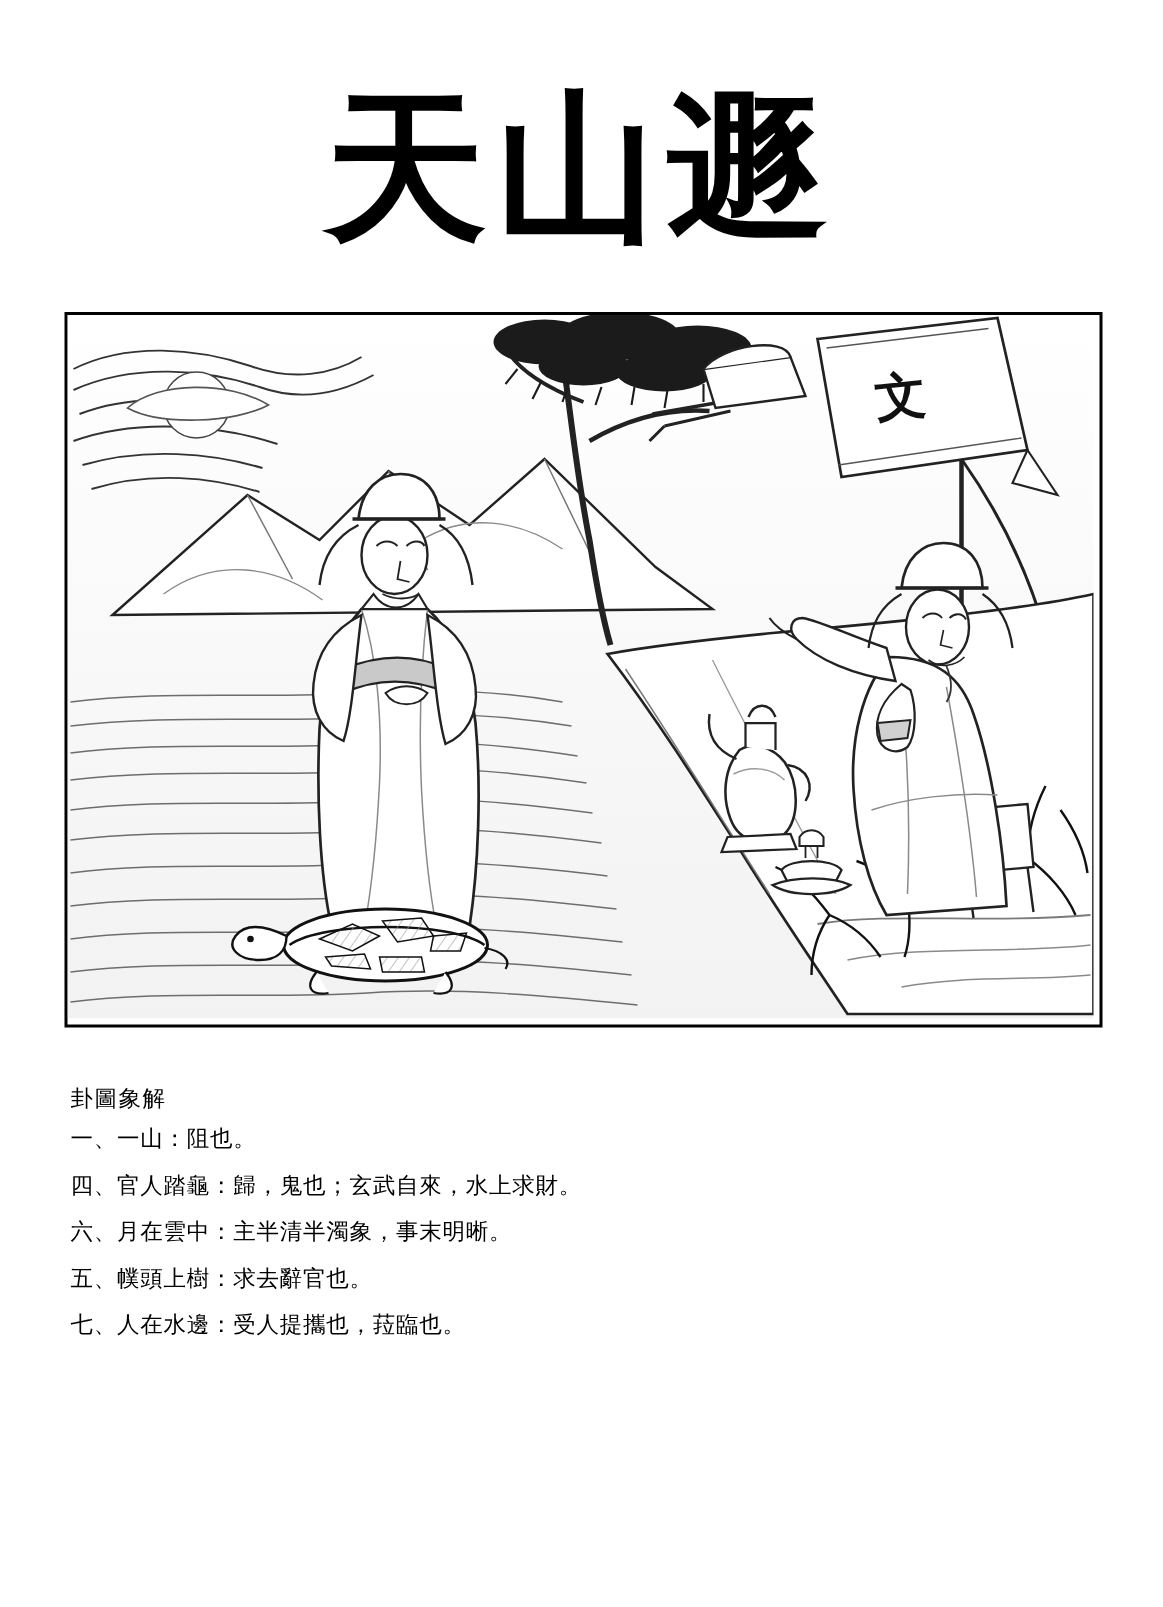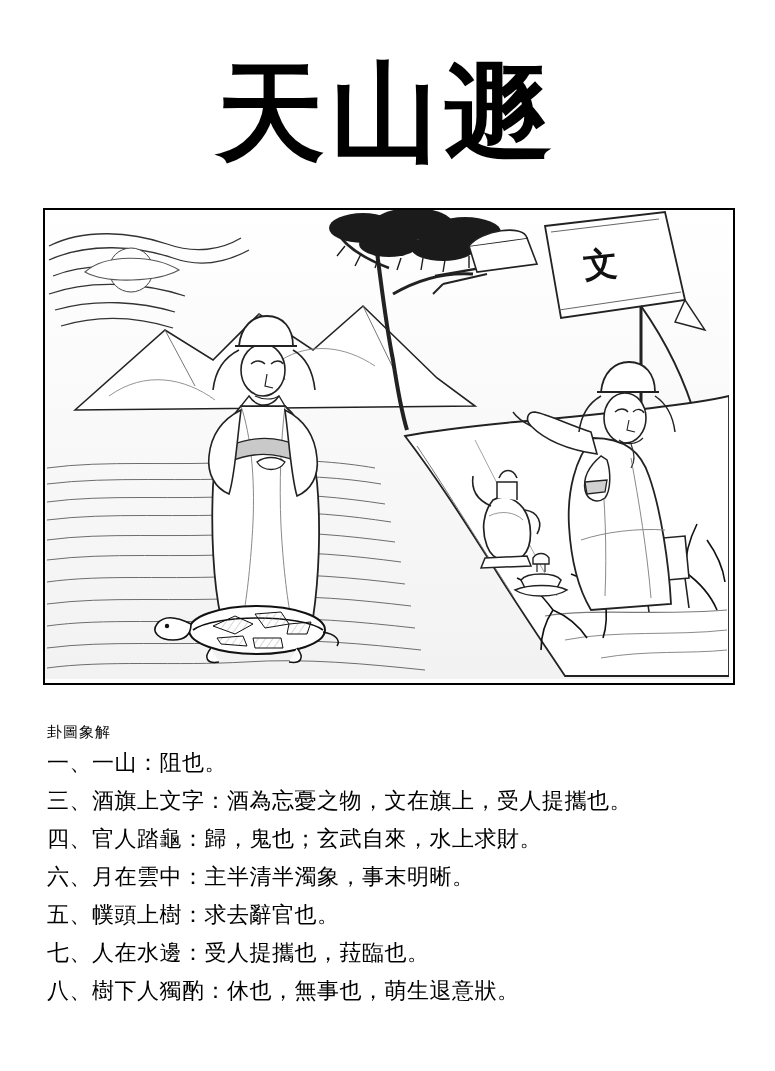--- a/index.html
+++ b/index.html
@@ -53,21 +53,21 @@
     font-family: "DejaVu Sans", "Liberation Sans", sans-serif;
     font-size: 16px;
     color: #000;
   }
   .caption .heading {
     font-size: 15px;
     margin-bottom: 10px;
     letter-spacing: 1px;
   }
   .caption .line {
-    font-size: 22px;
+    font-size: 15px;
     line-height: 1.0;
     margin-bottom: 16px;
     letter-spacing: 0.5px;
     white-space: nowrap;
   }
 </style>
 </head>
 <body>
 
 <div class="title">天山遯</div>
@@ -280,19 +280,17 @@
       <path d="M492 362 L492 354 M500 362 L500 354" stroke="#222" stroke-width="1.2"></path>
       <path d="M488 348 C492 342, 500 342, 504 348 L504 354 L488 354 Z" fill="#ffffff" stroke="#222" stroke-width="1.4"></path>
       <path d="M470 380 C484 374, 510 374, 522 380 C510 388, 482 388, 470 380 Z" fill="#ffffff" stroke="#222" stroke-width="1.5"></path>
     </g>
   </svg>
 </div>
 
 <div class="caption">
   <div class="heading">卦圖象解</div>
   <div class="line">一、一山：阻也。</div>
-  <div class="line">三、酒旗上文字：酒為忘憂之物，文在旗上，受人提攜也。</div>
   <div class="line">四、官人踏龜：歸，鬼也；玄武自來，水上求財。</div>
   <div class="line">六、月在雲中：主半清半濁象，事末明晰。</div>
   <div class="line">五、幞頭上樹：求去辭官也。</div>
   <div class="line">七、人在水邊：受人提攜也，菈臨也。</div>
-  <div class="line">八、樹下人獨酌：休也，無事也，萌生退意狀。</div>
 </div>
 
 </body></html>

